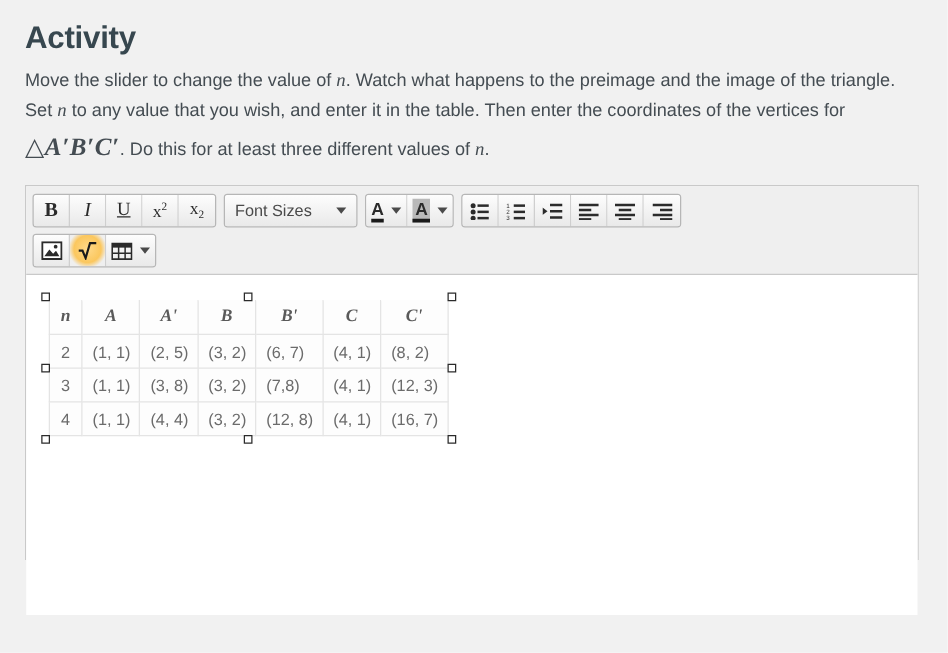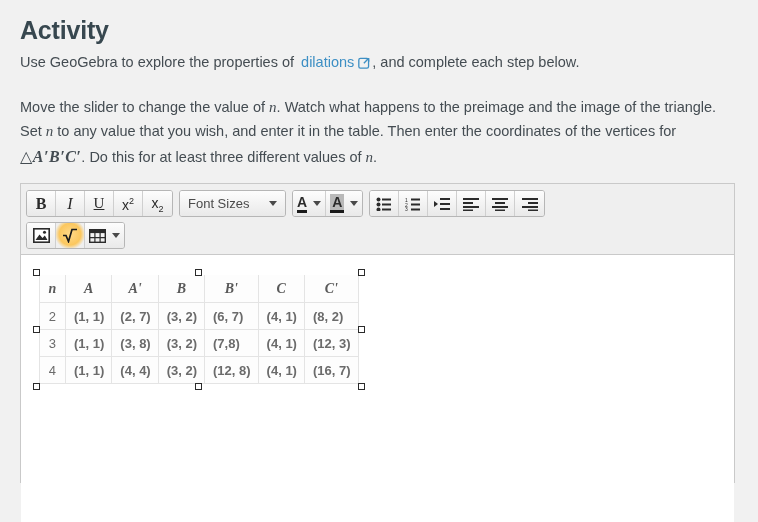--- a/index.html
+++ b/index.html
@@ -53,21 +53,21 @@
     color: #444c52;
     line-height: 1.62;
     margin: 0 0 14px 0;
     max-width: 710px;
   }
   .mvar { font-style: italic; font-family: "Liberation Serif", serif; font-size: 15px; }
   .mtri {
     font-family: "Liberation Serif", serif;
     font-weight: bold;
     font-style: italic;
-    font-size: 16px;
+    font-size: 20px;
     letter-spacing: 0.5px;
   }
   .mtri .sym { font-style: normal; font-weight: normal; }
 
   
   .editor {
     margin: 0 20px 0 20px;
     border: 1px solid #c9c9c9;
     border-bottom: none;
     background: #fff;
@@ -107,21 +107,21 @@
   .caret {
     width: 0; height: 0;
     border-left: 4px solid transparent;
     border-right: 4px solid transparent;
     border-top: 5px solid #4a4a4a;
     margin-left: 6px;
   }
   .b-bold { font-weight: bold; font-family: "Liberation Serif", serif; font-size: 16px; }
   .b-ital { font-style: italic; font-family: "Liberation Serif", serif; font-size: 16px; }
   .b-und  { text-decoration: underline; font-family: "Liberation Serif", serif; font-size: 15px; }
-  .b-sup, .b-sub { font-family: Liberation Sans, sans-serif; font-size: 14px; }
+  .b-sup, .b-sub { font-family: Liberation Serif, serif; font-size: 14px; }
   .b-sup sup { font-size: 9px; }
   .b-sub sub { font-size: 9px; }
   .ca-wrap { display: flex; align-items: center; }
   .ca-a {
     font-weight: bold; font-size: 14px; line-height: 1;
     border-bottom: 3px solid #1a1a1a; padding-bottom: 1px;
   }
   .ca-a-bg {
     font-weight: bold; font-size: 14px; line-height: 1;
     background: #b9b9b9; padding: 1px 2px;
@@ -156,46 +156,38 @@
   table.data th {
     font-weight: bold;
     font-style: italic;
     font-family: "Liberation Serif", serif;
     font-size: 14px;
     color: #5a5a5a;
     background: #fdfdfd;
     border-top-color: #fdfdfd;
   }
   table.data td.numcol { text-align: right; padding-right: 9px; min-width: 26px; }
-  table.data td.coord { text-align: left; padding-left: 8px; font-weight: bold; }
+  table.data td.coord { text-align: left; padding-left: 8px; }
 
   .handle {
     position: absolute;
     width: 7px; height: 7px;
     background: #fff;
     border: 1px solid #2b2b2b;
     z-index: 5;
   }
 </style>
 </head>
 <body>
 
 <div class="page">
 
   <div class="content">
     <h1 class="page-title">Activity</h1>
 
-    <p class="intro">
-      <span>Use GeoGebra to explore the properties of</span>
-      <a href="#" class="ext-link"><span>dilations</span></a><span class="ext-icon"><svg width="13" height="13" viewBox="0 0 16 16">
-            <rect x="1" y="3" width="12" height="12" rx="2" fill="none" stroke="#3d8fc4" stroke-width="1.6"></rect>
-            <path d="M7.2 8.9 L12.6 3.4" stroke="#3d8fc4" stroke-width="1.6" fill="none"></path>
-            <path d="M9.4 3.2 h3.8 v3.8" fill="none" stroke="#3d8fc4" stroke-width="1.6"></path>
-          </svg></span><span>, and complete each step below.</span>
-    </p>
 
 
     <p class="q-body">
       <span>Move the slider to change the value of </span><span class="mvar">n</span><span>. Watch what happens to the preimage and the image of the triangle. Set </span><span class="mvar">n</span><span> to any value that you wish, and enter it in the table. Then enter the coordinates of the vertices for </span><span class="mtri"><span class="sym">△</span><span>A′B′C′</span></span><span>. Do this for at least three different values of </span><span class="mvar">n</span><span>.</span>
     </p>
   </div>
 
   <div class="editor">
 
     <div class="toolbar">
@@ -340,21 +332,21 @@
               <th>B</th>
               <th>B'</th>
               <th>C</th>
               <th>C'</th>
             </tr>
           </thead>
           <tbody>
             <tr>
               <td class="numcol">2</td>
               <td class="coord">(1, 1)</td>
-              <td class="coord">(2, 7)</td>
+              <td class="coord">(2, 5)</td>
               <td class="coord">(3, 2)</td>
               <td class="coord">(6, 7)</td>
               <td class="coord">(4, 1)</td>
               <td class="coord">(8, 2)</td>
             </tr>
             <tr>
               <td class="numcol">3</td>
               <td class="coord">(1, 1)</td>
               <td class="coord">(3, 8)</td>
               <td class="coord">(3, 2)</td>

